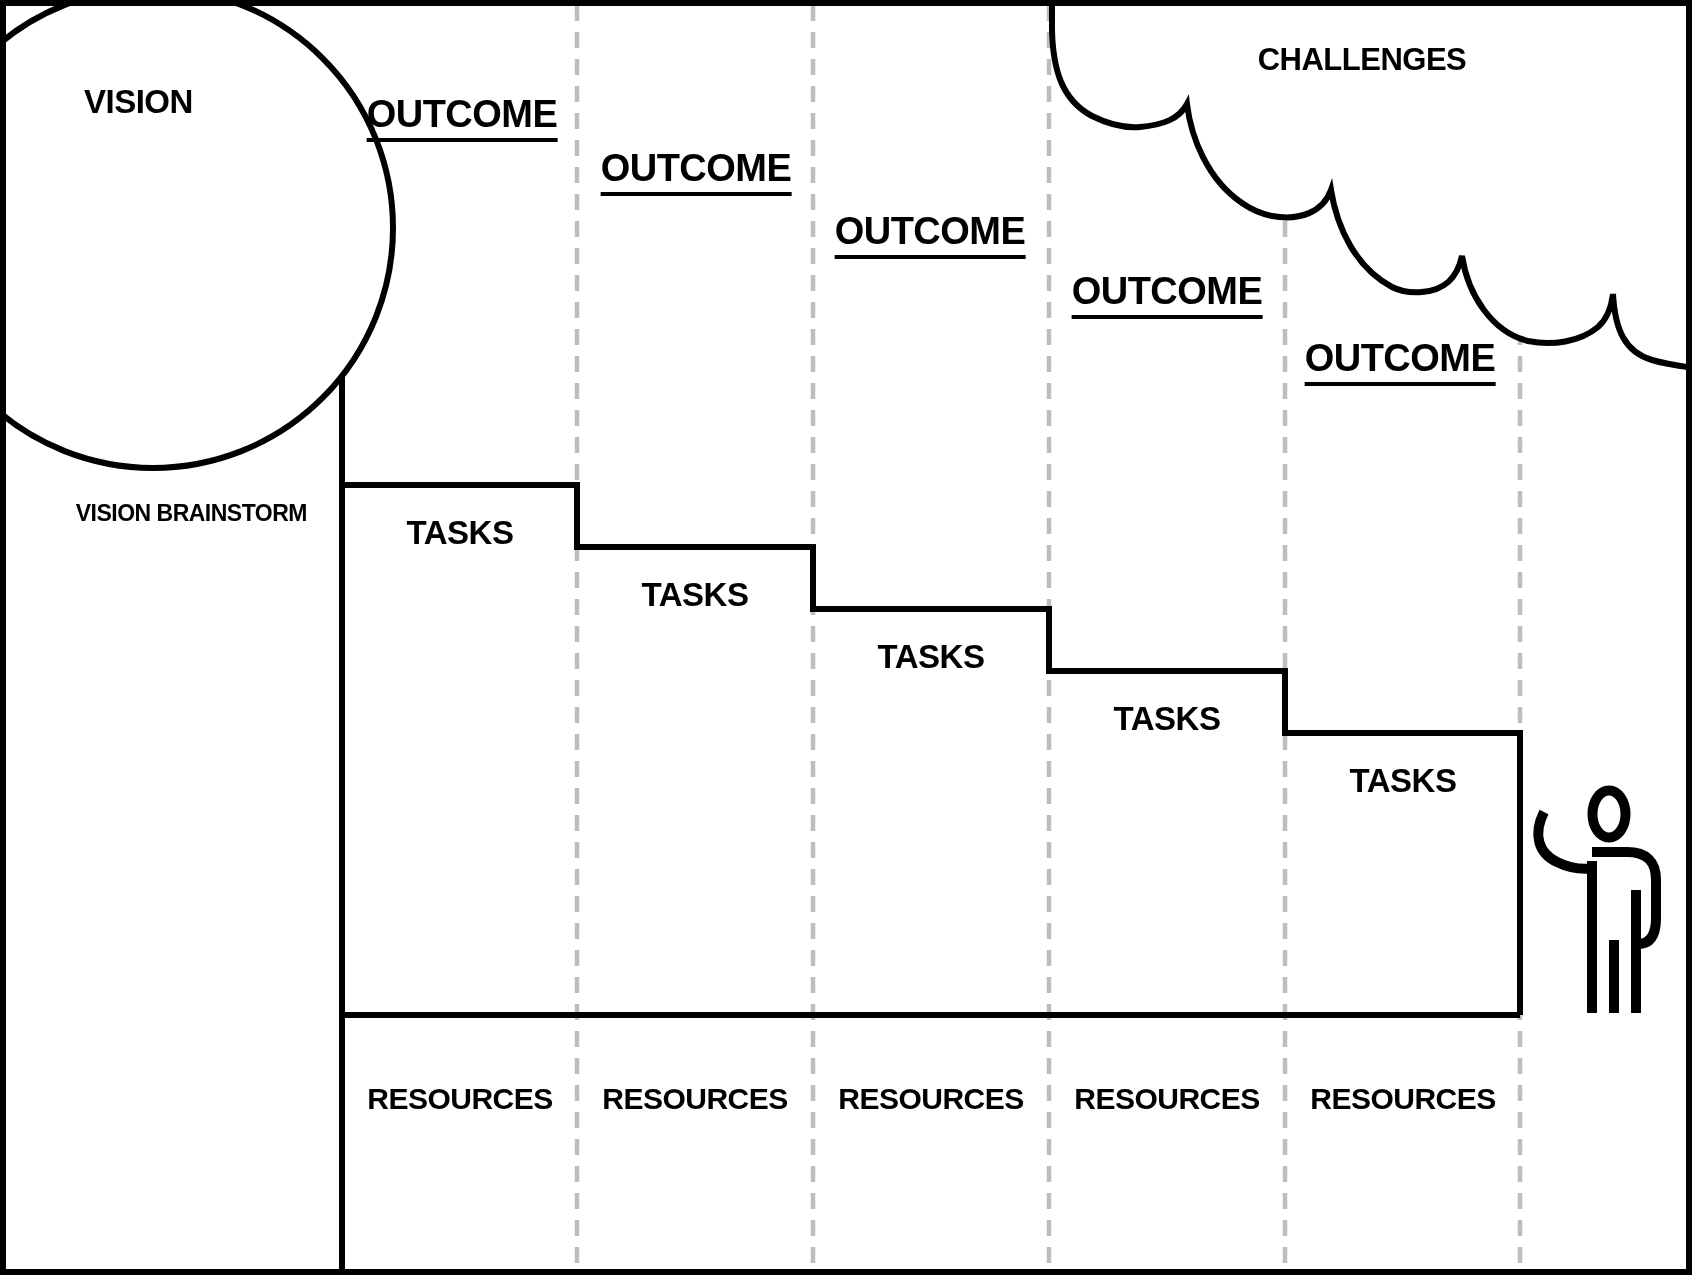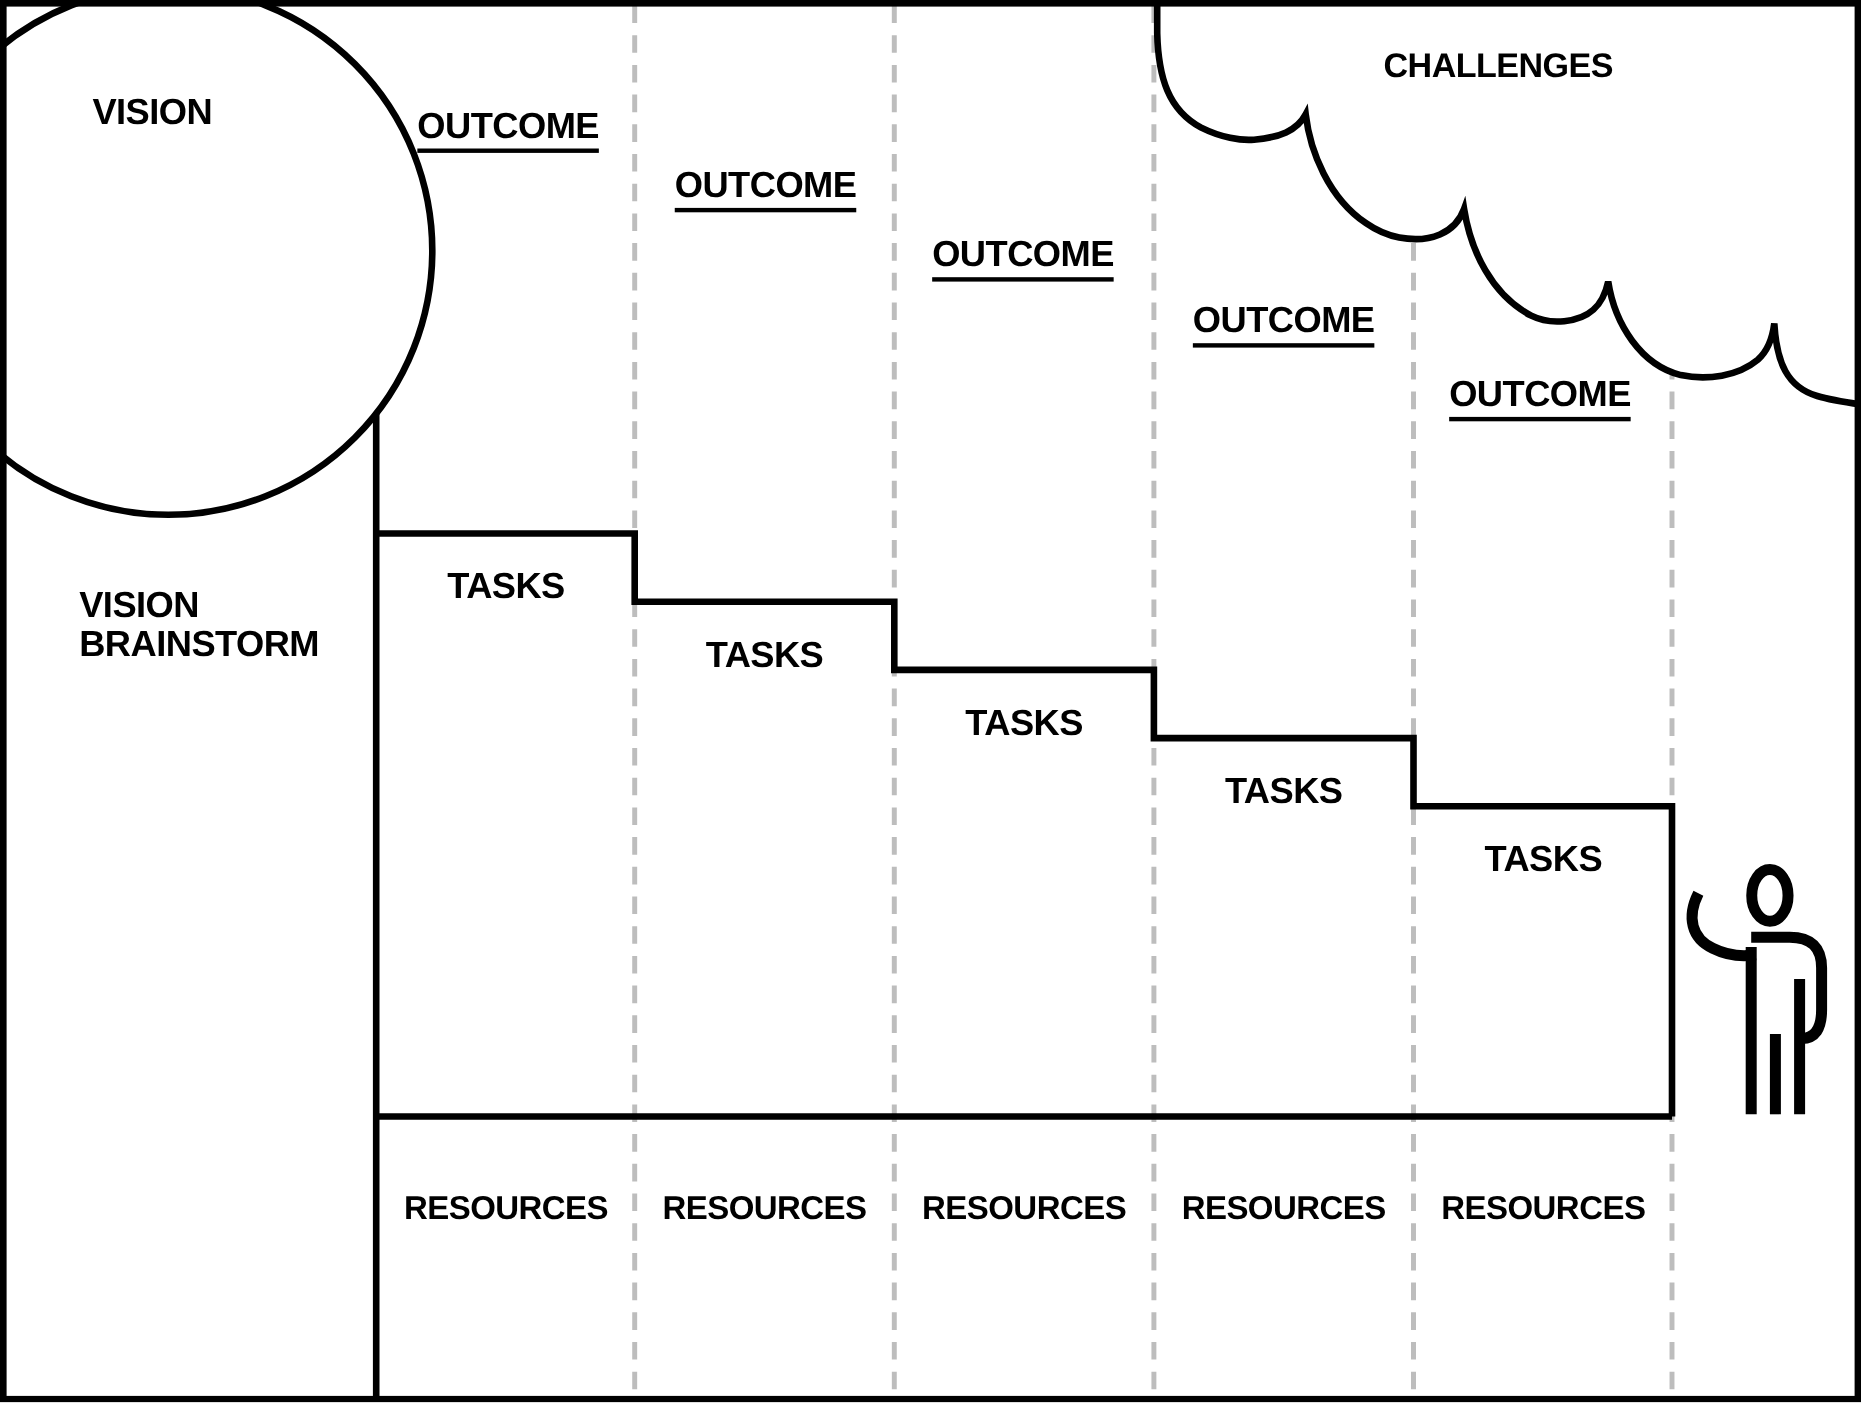--- a/index.html
+++ b/index.html
@@ -11,30 +11,31 @@
     overflow:hidden;
   }
   .board svg{position:absolute;left:0;top:0;}
   .lbl{
     position:absolute;
     font-weight:bold;
     color:#000;
     white-space:nowrap;
     letter-spacing:-0.5px;
     z-index:5;
+    text-align:right;
   }
   .centered{transform:translateX(-50%);}
-  .outcome{font-size:33px;line-height:36px;}
+  .outcome{font-size:38px;line-height:36px;}
   .outcome span{border-bottom:4px solid #000;padding-bottom:3px;}
   .tasks{font-size:33px;line-height:36px;}
   .resources{font-size:30px;line-height:34px;margin-top:44px;}
   .vision{font-size:33px;line-height:36px;}
   .vision-brainstorm{
-    font-size:33px;line-height:35px;
-    white-space:normal;width:235px;margin-top:36px;
+    font-size:23px;line-height:35px;
+    white-space:normal;width:235px;
   }
   .challenges{font-size:31px;line-height:38px;}
 </style>
 </head>
 <body>
 
 <div class="board">
 
   <svg width="1692" height="1275" viewBox="0 0 1692 1275">
 

